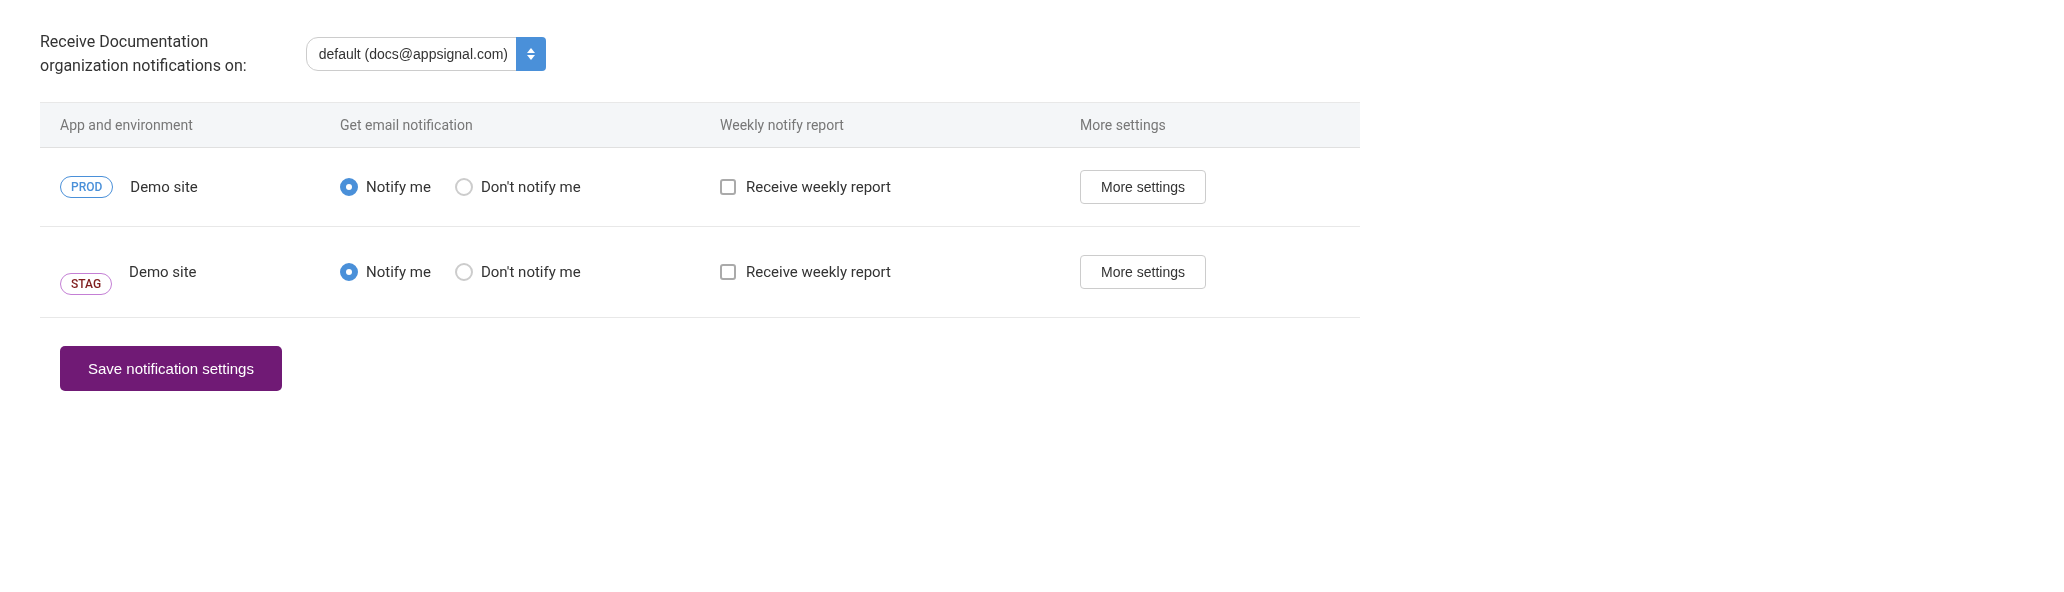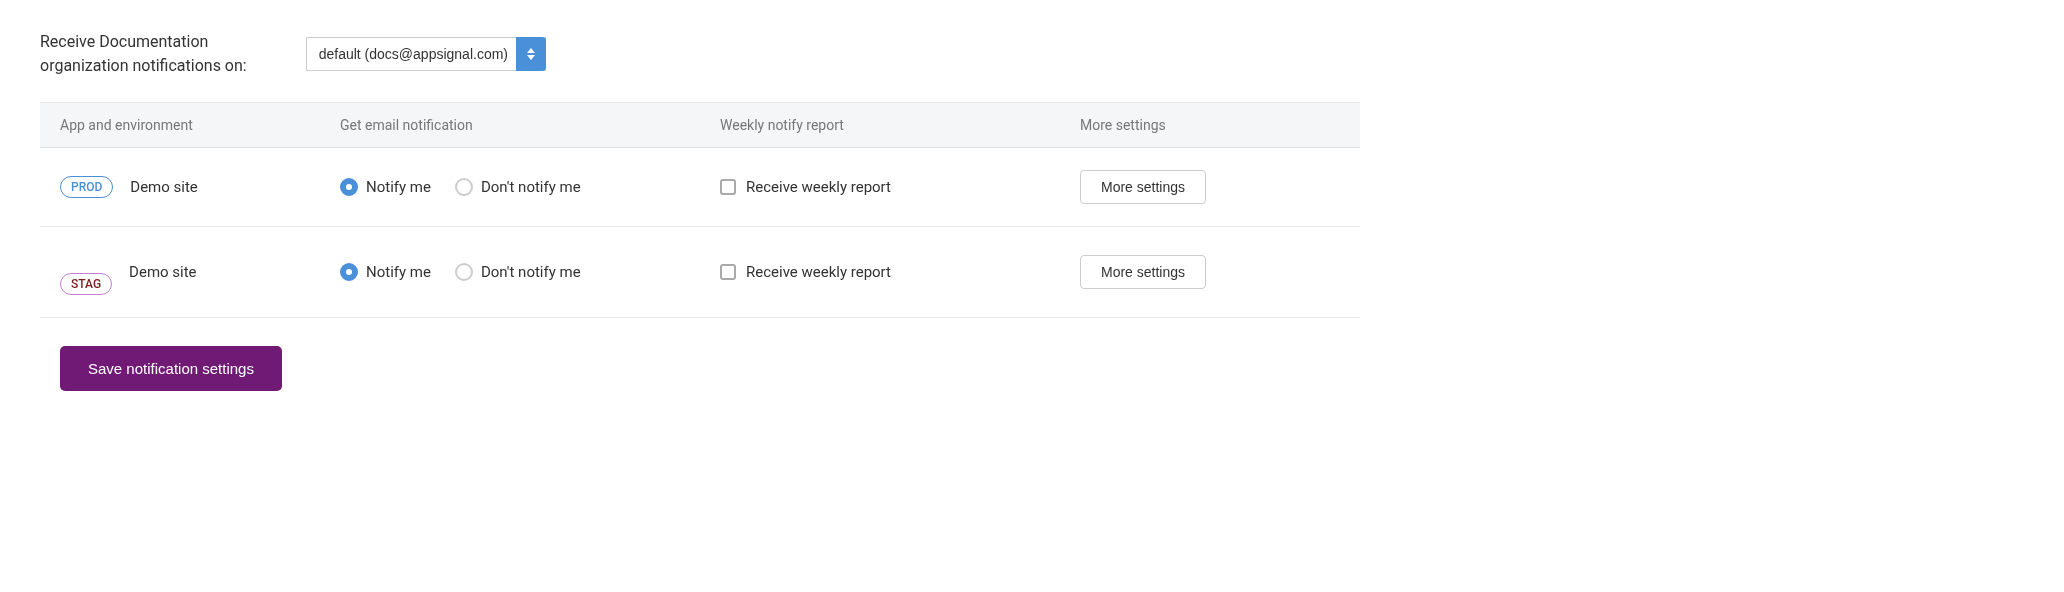--- a/index.html
+++ b/index.html
@@ -35,21 +35,21 @@
     }
 
     .email-select-wrapper {
       position: relative;
     }
 
     .email-select {
       appearance: none;
       -webkit-appearance: none;
       border: 1px solid #cccccc;
-      border-radius: 0;
+      border-radius: 12px;
       padding: 8px 36px 8px 12px;
       font-size: 14px;
       color: #333;
       background-color: #fff;
       cursor: pointer;
       min-width: 240px;
     }
 
     .select-arrow {
       position: absolute;

